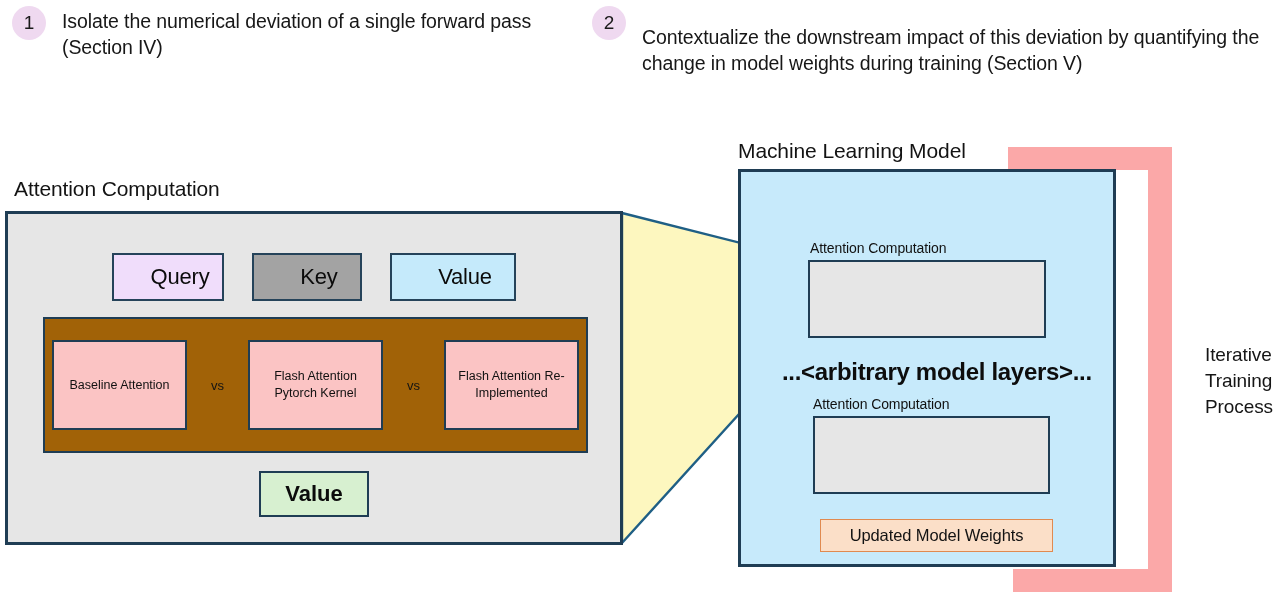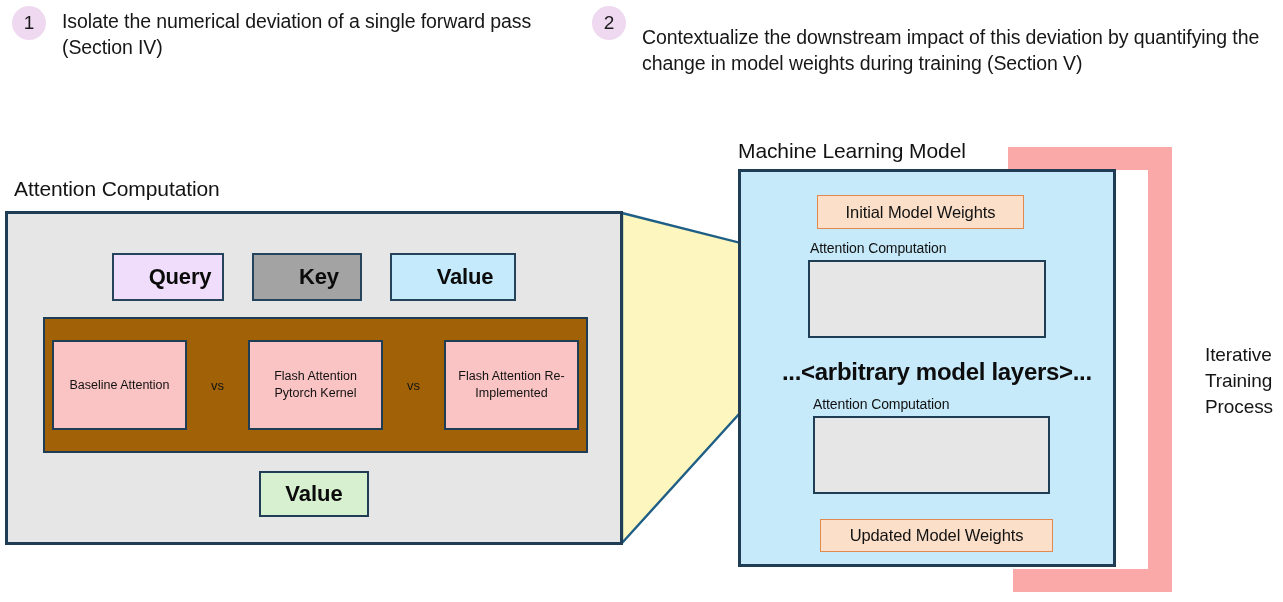--- a/index.html
+++ b/index.html
@@ -97,21 +97,21 @@
     gap: 28px;
   }
   .qkv-box {
     border: 2.5px solid #25435a;
     box-sizing: border-box;
     height: 48px;
     display: flex;
     align-items: center;
     justify-content: center;
     font-size: 22px;
-    font-weight: bold;
+    font-weight: normal;
     color: #0b0b0b;
     letter-spacing: -0.2px;
     padding-left: 24px;
   }
   .qkv-box.query { width: 112px; background: #f0ddfb; }
   .qkv-box.key   { width: 110px; background: #a3a3a3; }
   .qkv-box.value { width: 126px; background: #c5eafb; }
 
   
   #compare-band {
@@ -266,21 +266,20 @@
     <div class="vs-label">vs</div>
     <div class="compare-box">Flash Attention Re-Implemented</div>
   </div>
 
   <div id="output-box">Value</div>
 
   <div class="caption" id="caption-ml-model">Machine Learning Model</div>
 
   <div class="outer-box" id="model-panel"></div>
 
-  <div class="weights-box" id="initial-weights">Initial Model Weights</div>
 
   <div class="inner-label" id="inner-label-1">Attention Computation</div>
   <div class="inner-attention-box" id="inner-attention-1"></div>
 
   <div id="arbitrary-layers">...&lt;arbitrary model layers&gt;...</div>
 
   <div class="inner-label" id="inner-label-2">Attention Computation</div>
   <div class="inner-attention-box" id="inner-attention-2"></div>
 
   <div class="weights-box" id="updated-weights">Updated Model Weights</div>

